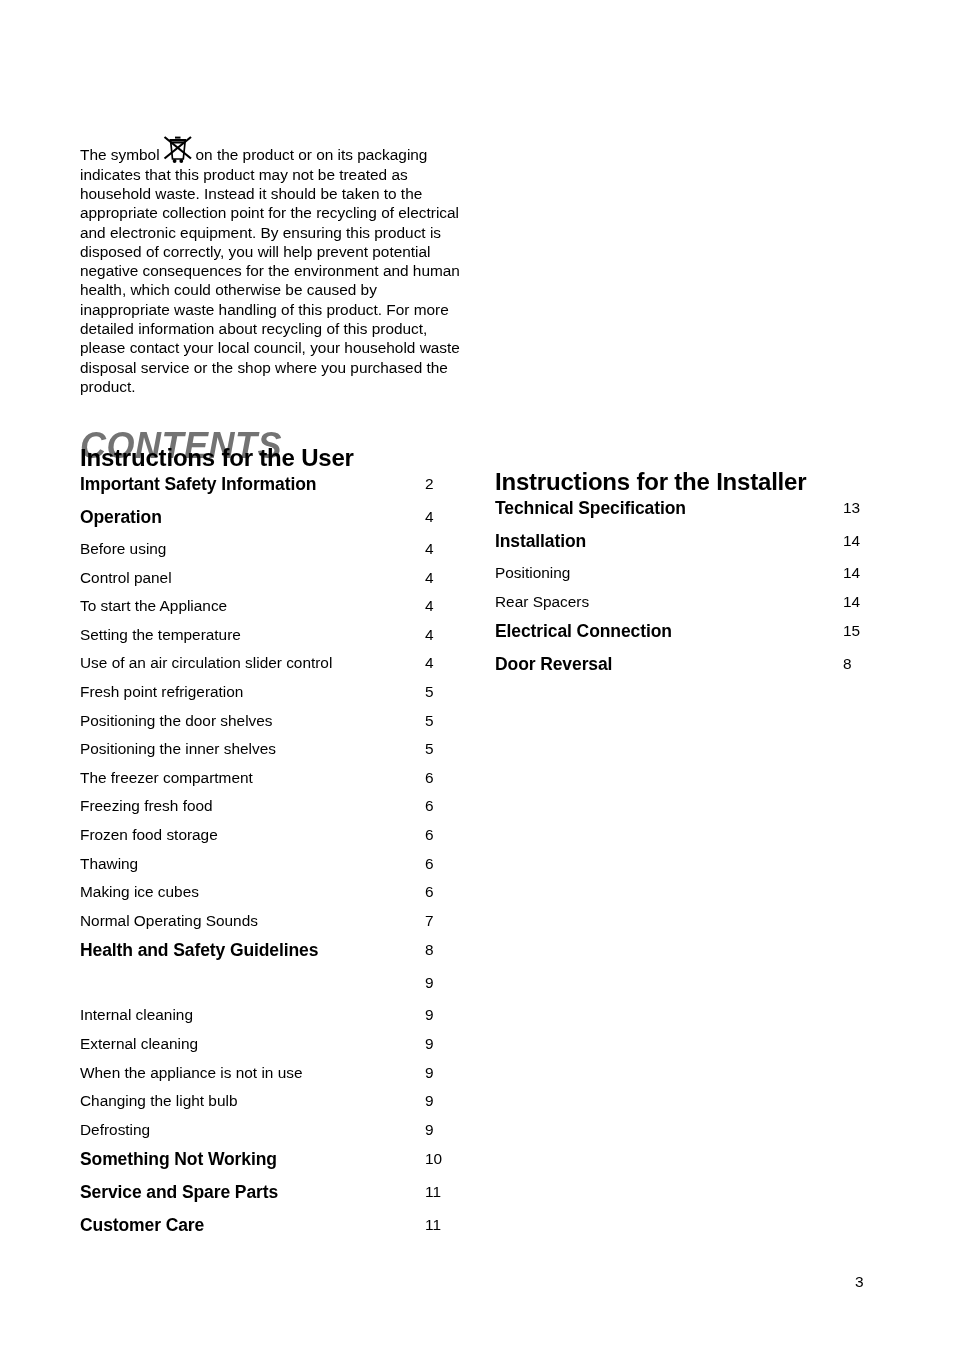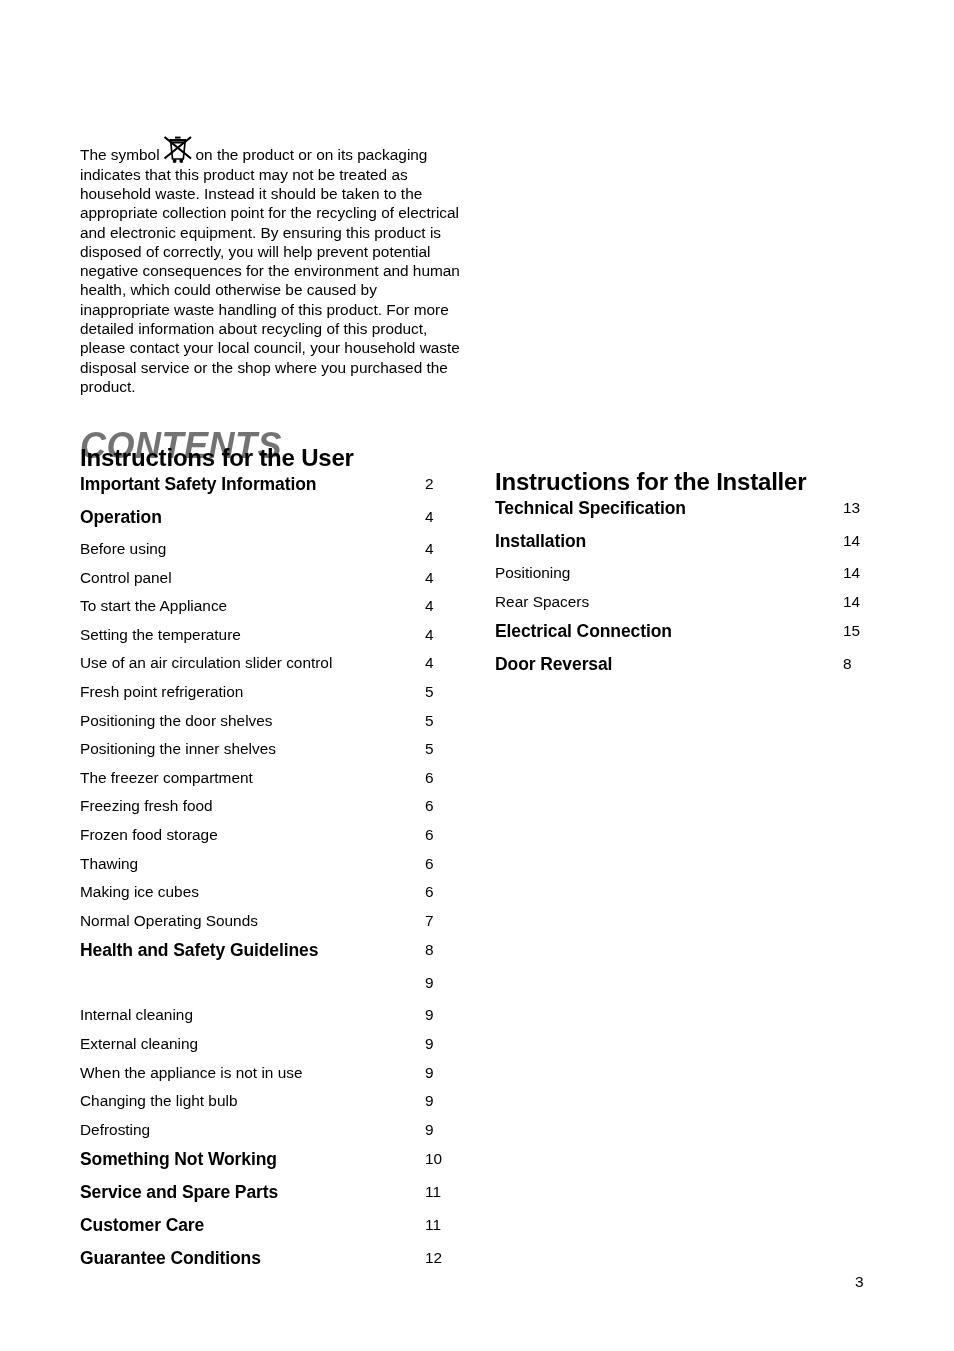--- a/index.html
+++ b/index.html
@@ -274,24 +274,20 @@
           <span class="toc-page">10</span>
         </div>
         <div class="toc-row major">
           <span class="toc-label">Service and Spare Parts</span>
           <span class="toc-page">11</span>
         </div>
         <div class="toc-row major">
           <span class="toc-label">Customer Care</span>
           <span class="toc-page">11</span>
         </div>
-        <div class="toc-row major">
-          <span class="toc-label">Guarantee Conditions</span>
-          <span class="toc-page">12</span>
-        </div>
       </div>
   </div>
 
   <div class="col col-right">
     <h3 class="col-heading">Instructions for the Installer</h3>
     <div class="toc-list">
         <div class="toc-row major">
           <span class="toc-label">Technical Specification</span>
           <span class="toc-page">13</span>
         </div>

